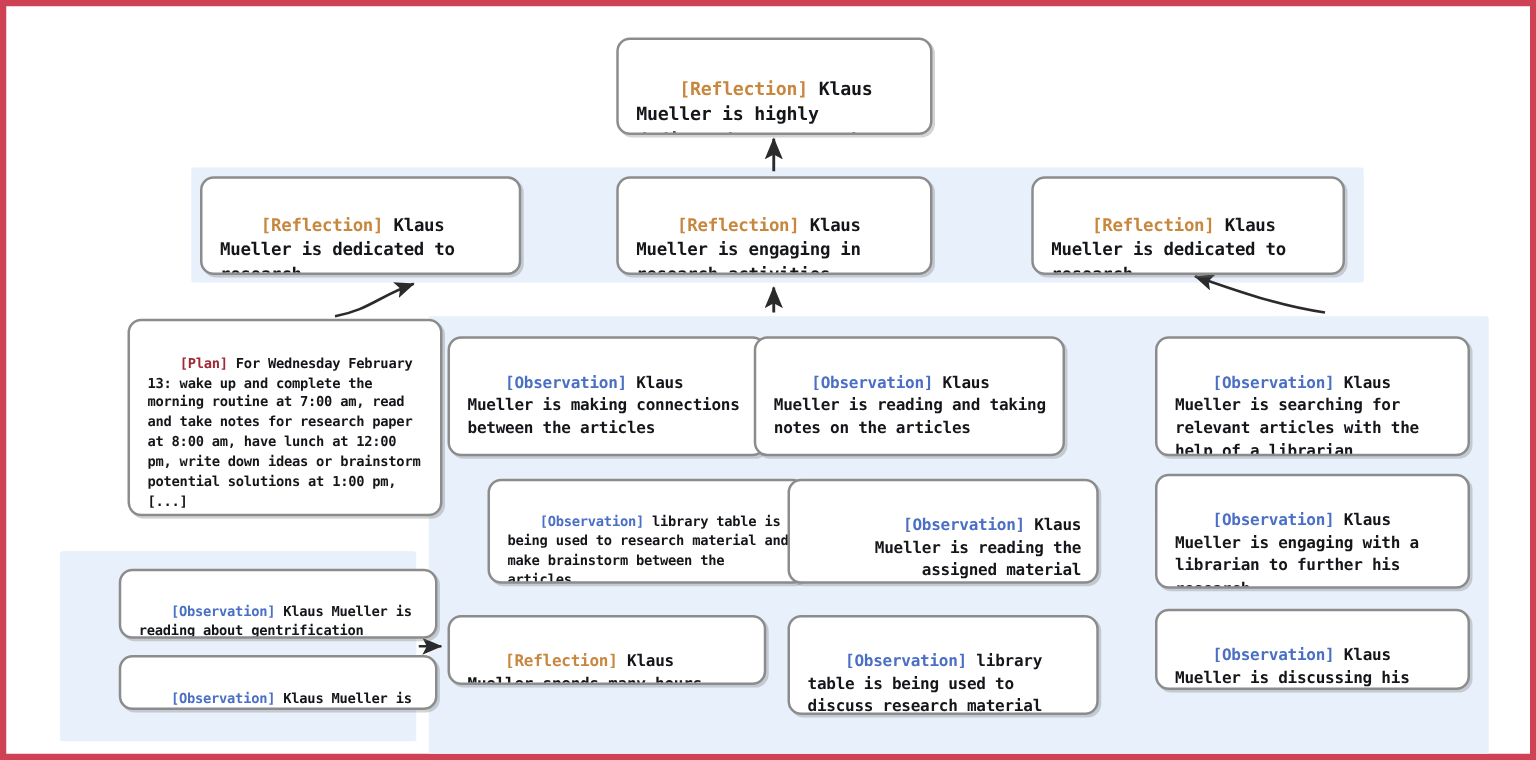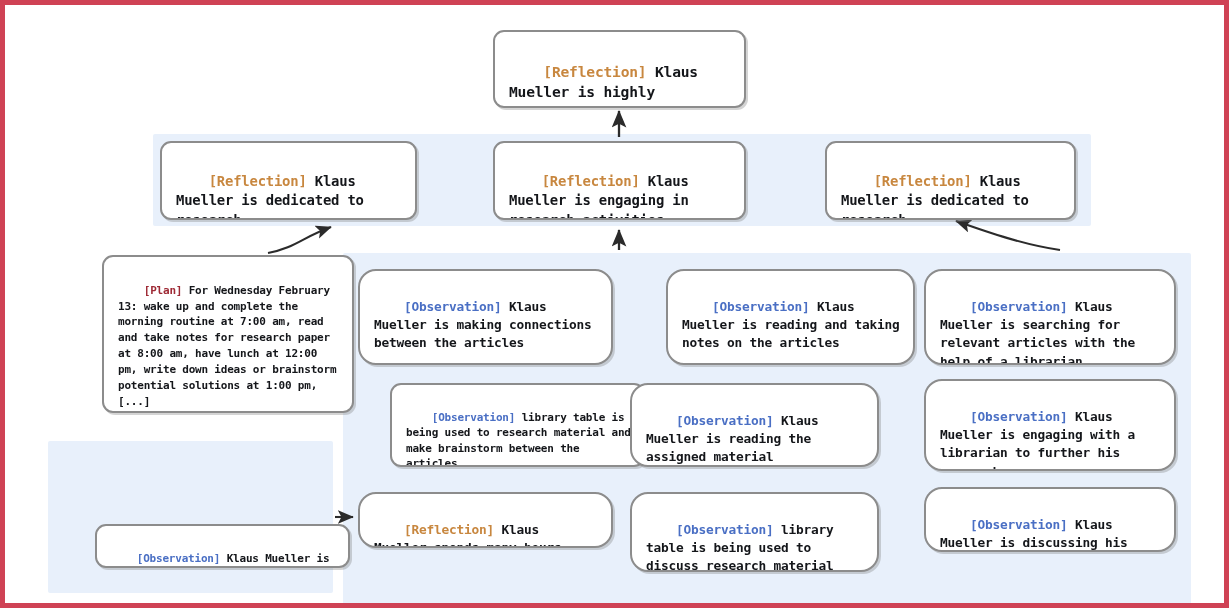--- a/index.html
+++ b/index.html
@@ -39,21 +39,21 @@
     letter-spacing: -0.2px;
     white-space: pre-wrap;
     overflow: hidden;
   }
   .tag-reflection { color: #c8873f; }
   .tag-observation { color: #4a6fc4; }
   .tag-plan { color: #9e2a35; }
 
   .fs15 { font-size: 14.6px; }
   .fs14 { font-size: 13.9px; }
-  .fs13 { font-size: 12.8px; border-radius: 18px; }
+  .fs13 { font-size: 12.8px; }
   .fs11 { font-size: 11px; margin-left: 32px; }
 
   svg.arrows {
     position: absolute;
     left: 0;
     top: 0;
     width: 1229px;
     height: 608px;
     pointer-events: none;
   }
@@ -106,38 +106,41 @@
     <span class="tag-reflection">[Reflection]</span><span> Klaus Mueller is engaging in research activities</span>
   </div>
   <div class="node fs14" style="left:820px; top:136px; width:251px; height:79px;">
     <span class="tag-reflection">[Reflection]</span><span> Klaus Mueller is dedicated to research</span>
   </div>
 
   <div class="node fs11" style="left:65px; top:250px; width:252px; height:158px; padding:10px 10px 8px 14px; line-height:1.44;">
     <span class="tag-plan">[Plan]</span><span> For Wednesday February 13: wake up and complete the morning routine at 7:00 am, read and take notes for research paper at 8:00 am, have lunch at 12:00 pm, write down ideas or brainstorm potential solutions at 1:00 pm, [...]</span>
   </div>
 
+  <div class="node fs11" style="left:58px; top:450px; width:255px; height:56px;">
+    <span class="tag-observation">[Observation]</span><span> Klaus Mueller is reading about gentrification</span>
+  </div>
   <div class="node fs11" style="left:58px; top:519px; width:255px; height:44px;">
     <span class="tag-observation">[Observation]</span><span> Klaus Mueller is reading about urban design</span>
   </div>
 
   <div class="node fs13" style="left:353px; top:264px; width:255px; height:96px;">
     <span class="tag-observation">[Observation]</span><span> Klaus Mueller is making connections between the articles</span>
   </div>
   <div class="node fs11" style="left:353px; top:378px; width:255px; height:84px;">
     <span class="tag-observation">[Observation]</span><span> library table is being used to research material and make brainstorm between the articles</span>
   </div>
   <div class="node fs13" style="left:353px; top:487px; width:255px; height:56px;">
     <span class="tag-reflection">[Reflection]</span><span> Klaus Mueller spends many hours reading</span>
   </div>
 
-  <div class="node fs13" style="left:661px; top:264px; width:249px; height:96px;">
+  <div class="node fs13" style="left:598px; top:264px; width:249px; height:96px;">
     <span class="tag-observation">[Observation]</span><span> Klaus Mueller is reading and taking notes on the articles</span>
   </div>
-  <div class="node fs13" style="left:625px; top:378px; width:249px; height:84px;">
+  <div class="node fs13" style="left:625px; top:378px; width:249px; height:84px;text-align:right;">
     <span class="tag-observation">[Observation]</span><span> Klaus Mueller is reading the assigned material</span>
   </div>
   <div class="node fs13" style="left:625px; top:487px; width:249px; height:80px;">
     <span class="tag-observation">[Observation]</span><span> library table is being used to discuss research material</span>
   </div>
 
   <div class="node fs13" style="left:919px; top:264px; width:252px; height:96px;">
     <span class="tag-observation">[Observation]</span><span> Klaus Mueller is searching for relevant articles with the help of a librarian</span>
   </div>
   <div class="node fs13" style="left:919px; top:374px; width:252px; height:92px;">

